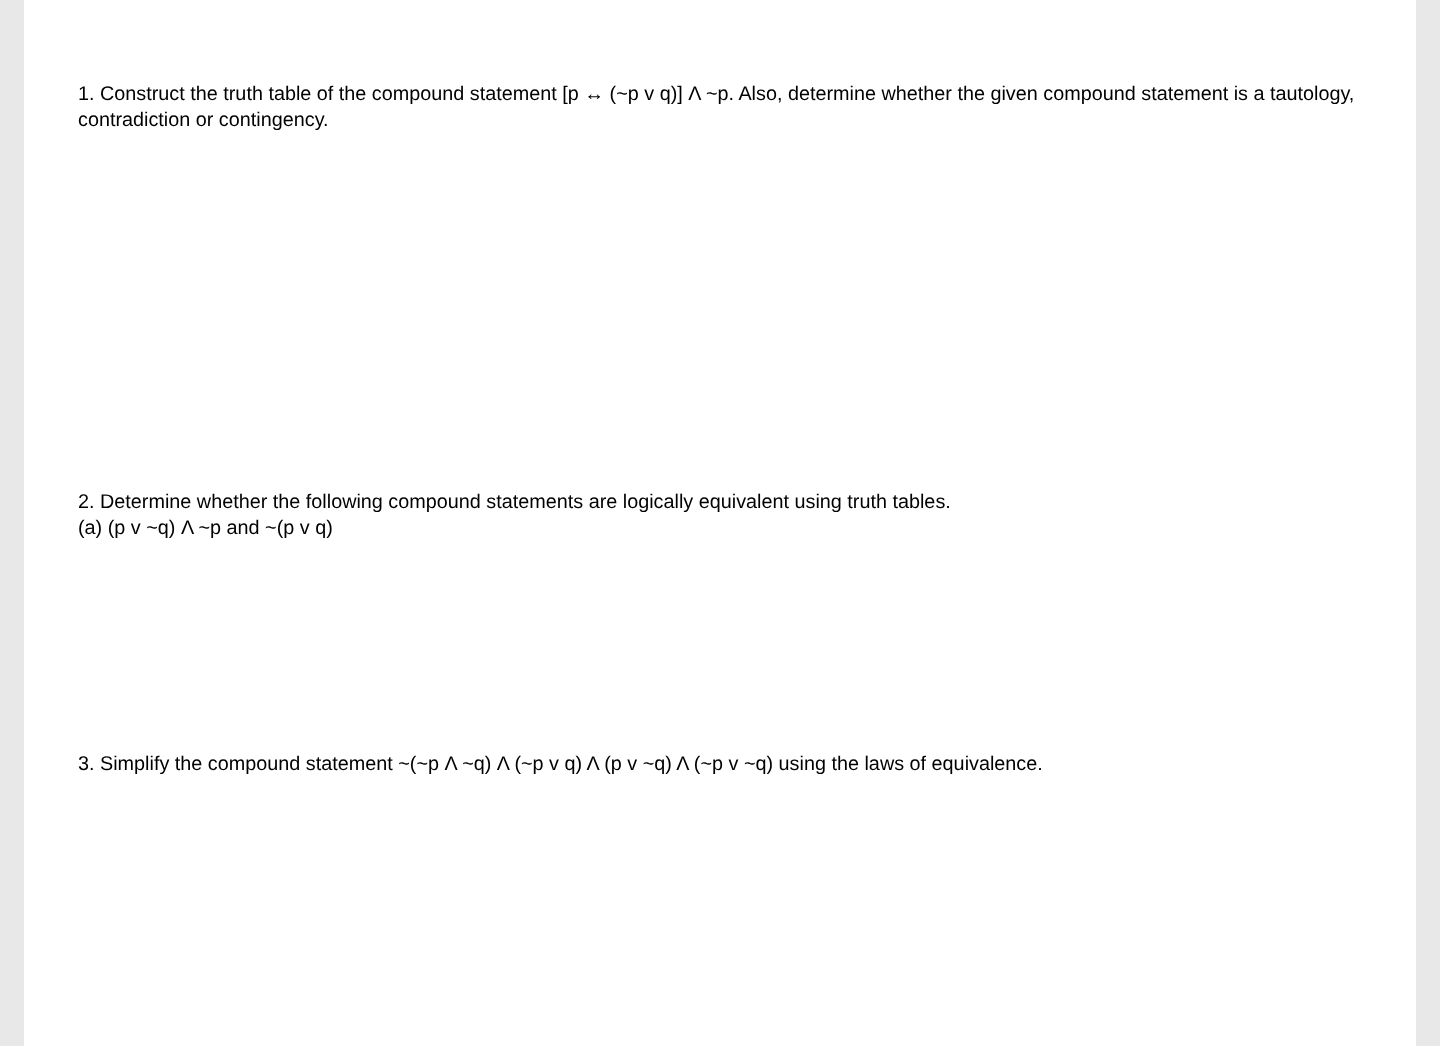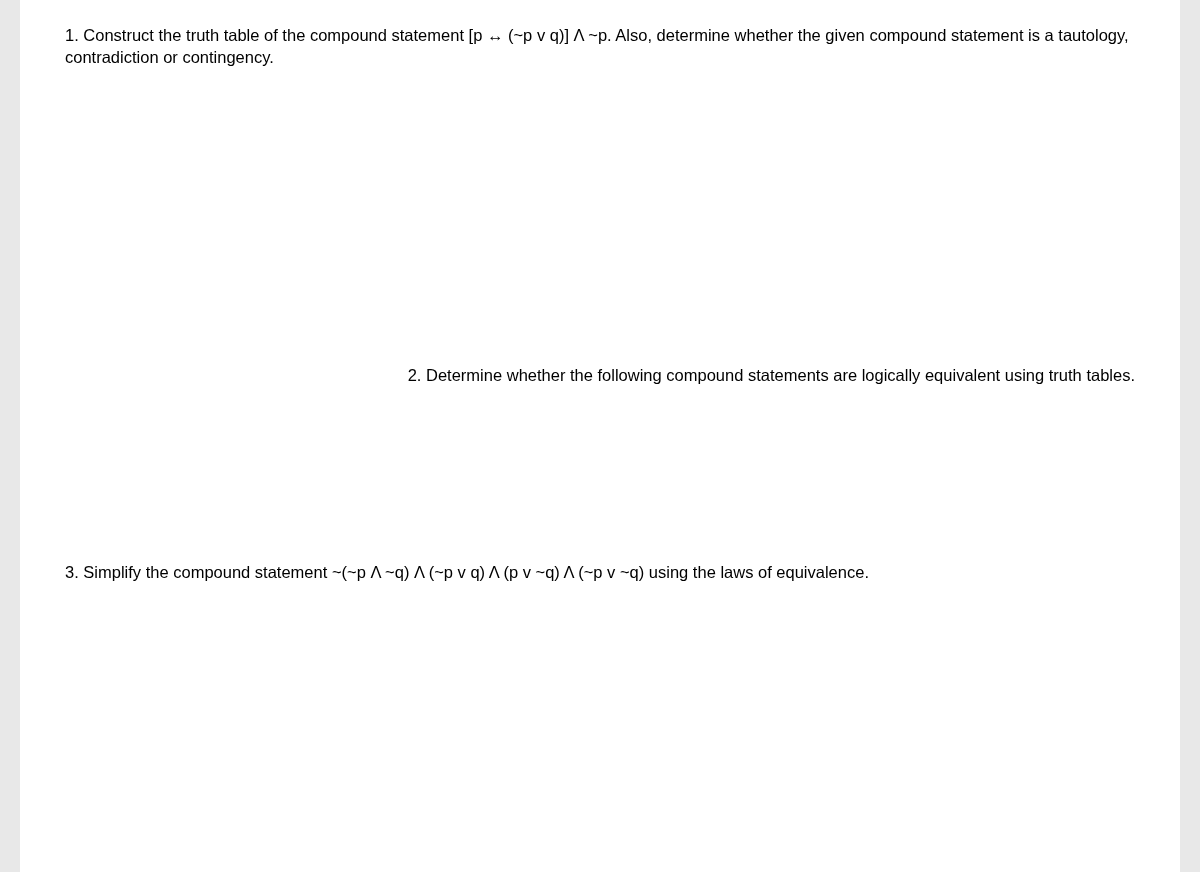--- a/index.html
+++ b/index.html
@@ -23,41 +23,42 @@
       padding: 24px 45px;
       font-size: 16.5px;
       color: #000000;
       line-height: 1.35;
     }
     .question {
       margin-bottom: 0;
     }
     .q1 {
       margin-bottom: 295px;
+      margin-top: 43px;
     }
     .q2a {
       margin-bottom: 175px;
-      text-align: right;
     }
     .q2b {
       margin-bottom: 225px;
     }
     .q3 {
       margin-bottom: 15px;
     }
   </style>
 </head>
 <body>
 
 <div class="page">
   <div class="question q1">
     <span>1. Construct the truth table of the compound statement [p ↔ (~p v q)] Λ ~p. Also, determine whether the given compound statement is a tautology, contradiction or contingency.</span>
   </div>
 
   <div class="question q2a">
     <div>2. Determine whether the following compound statements are logically equivalent using truth tables.</div>
+    <div>(a) (p v ~q) Λ ~p and ~(p v q)</div>
   </div>
 
 
   <div class="question q3">
     <span>3. Simplify the compound statement ~(~p Λ ~q) Λ (~p v q) Λ (p v ~q) Λ (~p v ~q) using the laws of equivalence.</span>
   </div>
 </div>
 
 </body></html>

